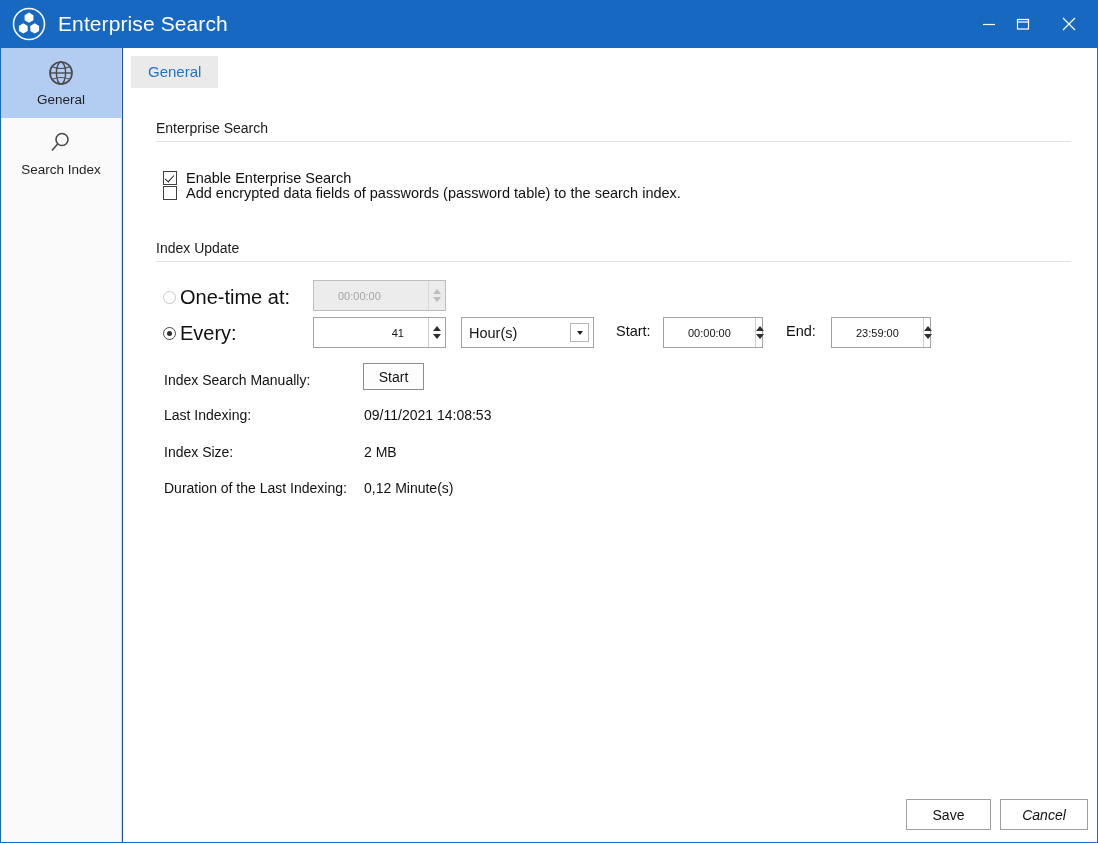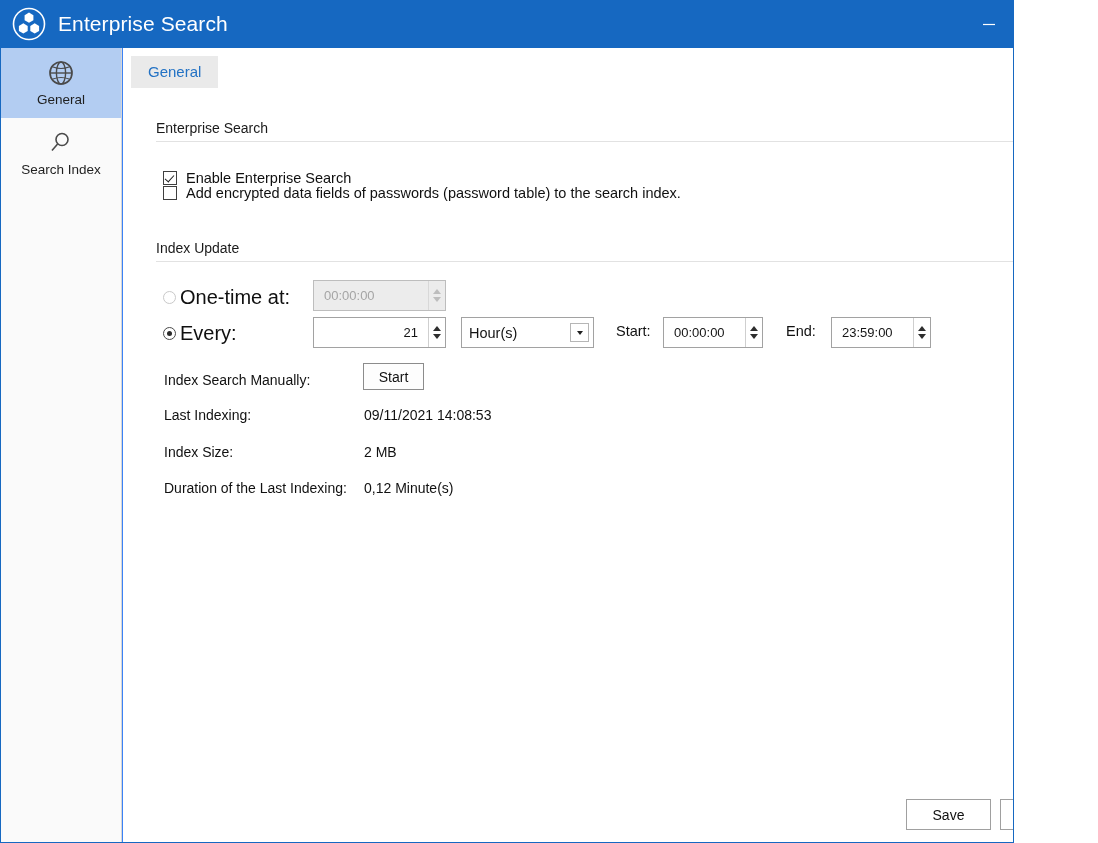--- a/index.html
+++ b/index.html
@@ -5,22 +5,22 @@
   * { box-sizing: border-box; }
   html, body {
     margin: 0; padding: 0;
     width: 1098px; height: 843px;
     font-family: "Liberation Sans", sans-serif;
     background: #ffffff;
     overflow: hidden;
   }
   .window {
     position: relative;
-    width: 1014px; height: 843px;
-    background: #3b82f6;
+    width: 1098px; height: 843px;
+    background: #1d4ed8;
     border: 1px solid #1668c1;
     border-top: none;
     overflow: hidden;
   }
 
   
   .titlebar {
     position: absolute; top: 0; left: 0;
     width: 1098px; height: 48px;
     background: #1668c1;
@@ -140,22 +140,22 @@
   .field {
     position: absolute;
     border: 1px solid #a2a2a2;
     background: #ffffff;
     display: flex; align-items: stretch;
   }
   .field.disabled { background: #ececec; border-color: #bdbdbd; }
   .field-text {
     flex: 1;
     display: flex; align-items: center;
-    font-size: 13px; color: #141414;
-    padding: 0 10px;
+    font-size: 11px; color: #141414;
+    padding: 0 24px;
   }
   .field-text.right { justify-content: flex-end; }
   .field.disabled .field-text { color: #a5a5a5; }
 
   .spin {
     width: 17px;
     display: flex; flex-direction: column;
     justify-content: center; align-items: center;
     gap: 3px;
     border-left: 1px solid #cfcfcf;
@@ -326,21 +326,21 @@
           <span class="arrow-up"></span>
           <span class="arrow-down"></span>
         </span>
       </div>
 
       <div class="radio-row" style="left:40px; top:222px;">
         <span class="radio enabled on"></span>
         <span class="radio-label">Every:</span>
       </div>
       <div class="field" style="left:190px; top:217px; width:133px; height:31px;">
-        <span class="field-text right">21</span>
+        <span class="field-text right">41</span>
         <span class="spin">
           <span class="arrow-up"></span>
           <span class="arrow-down"></span>
         </span>
       </div>
 
       <div class="combo" style="left:338px; top:217px; width:133px; height:31px;">
         <span class="combo-text">Hour(s)</span>
         <span class="combo-btn">
           <span class="arrow-down"></span>

